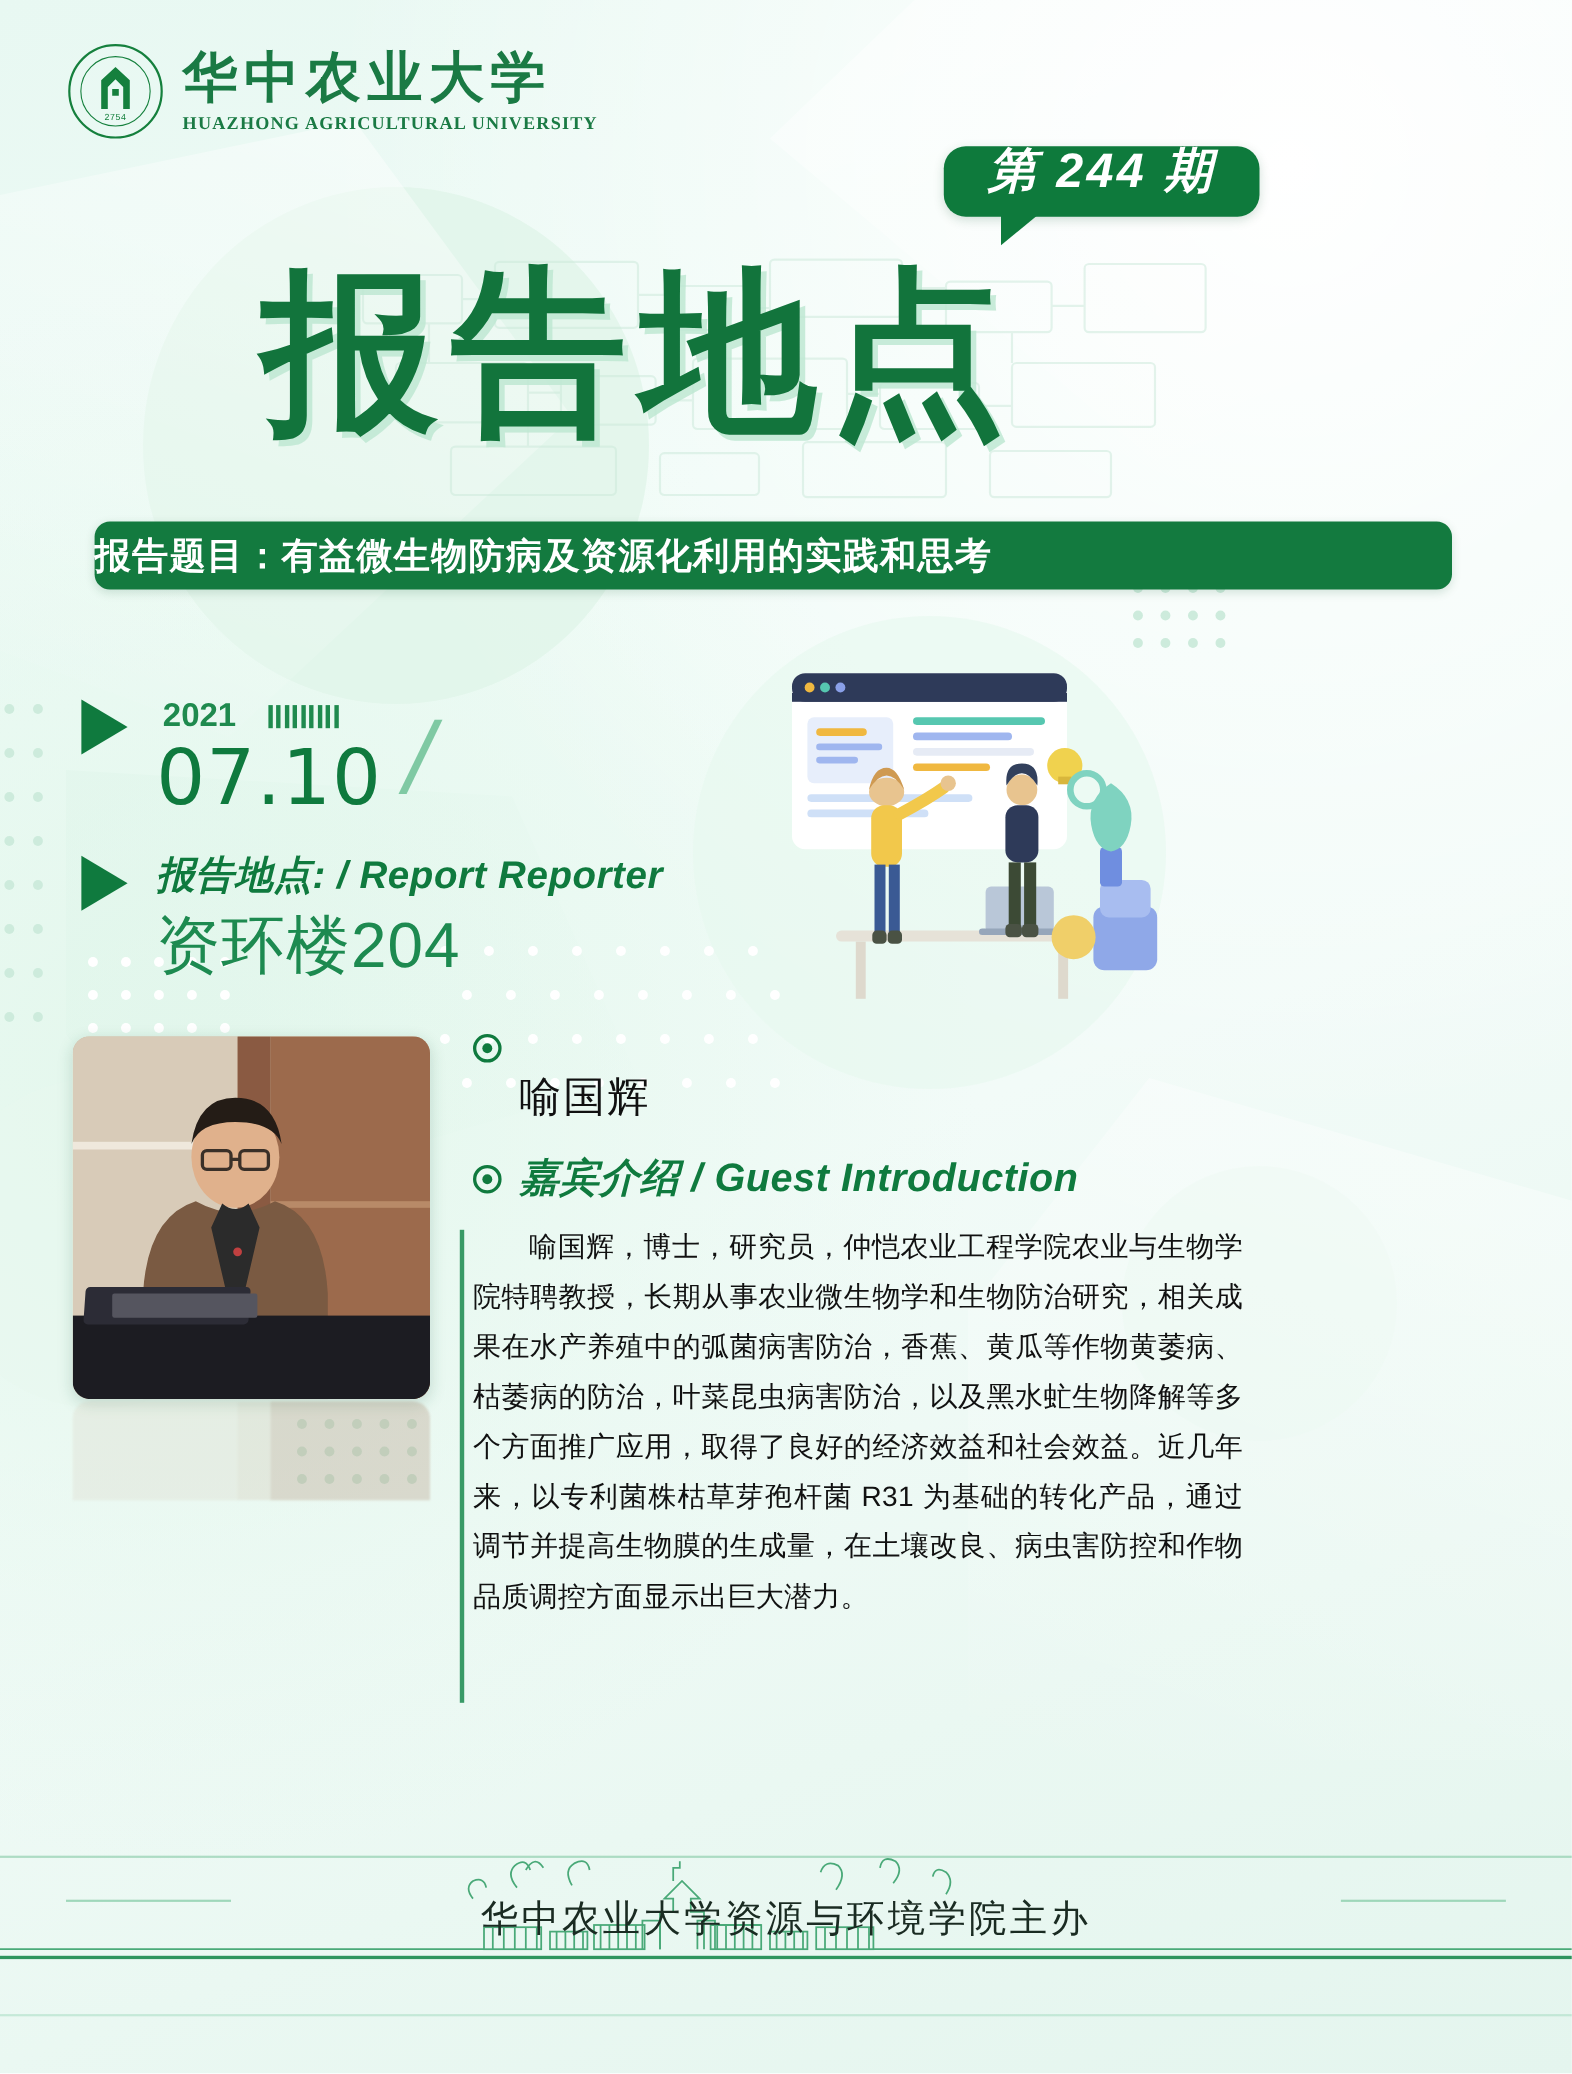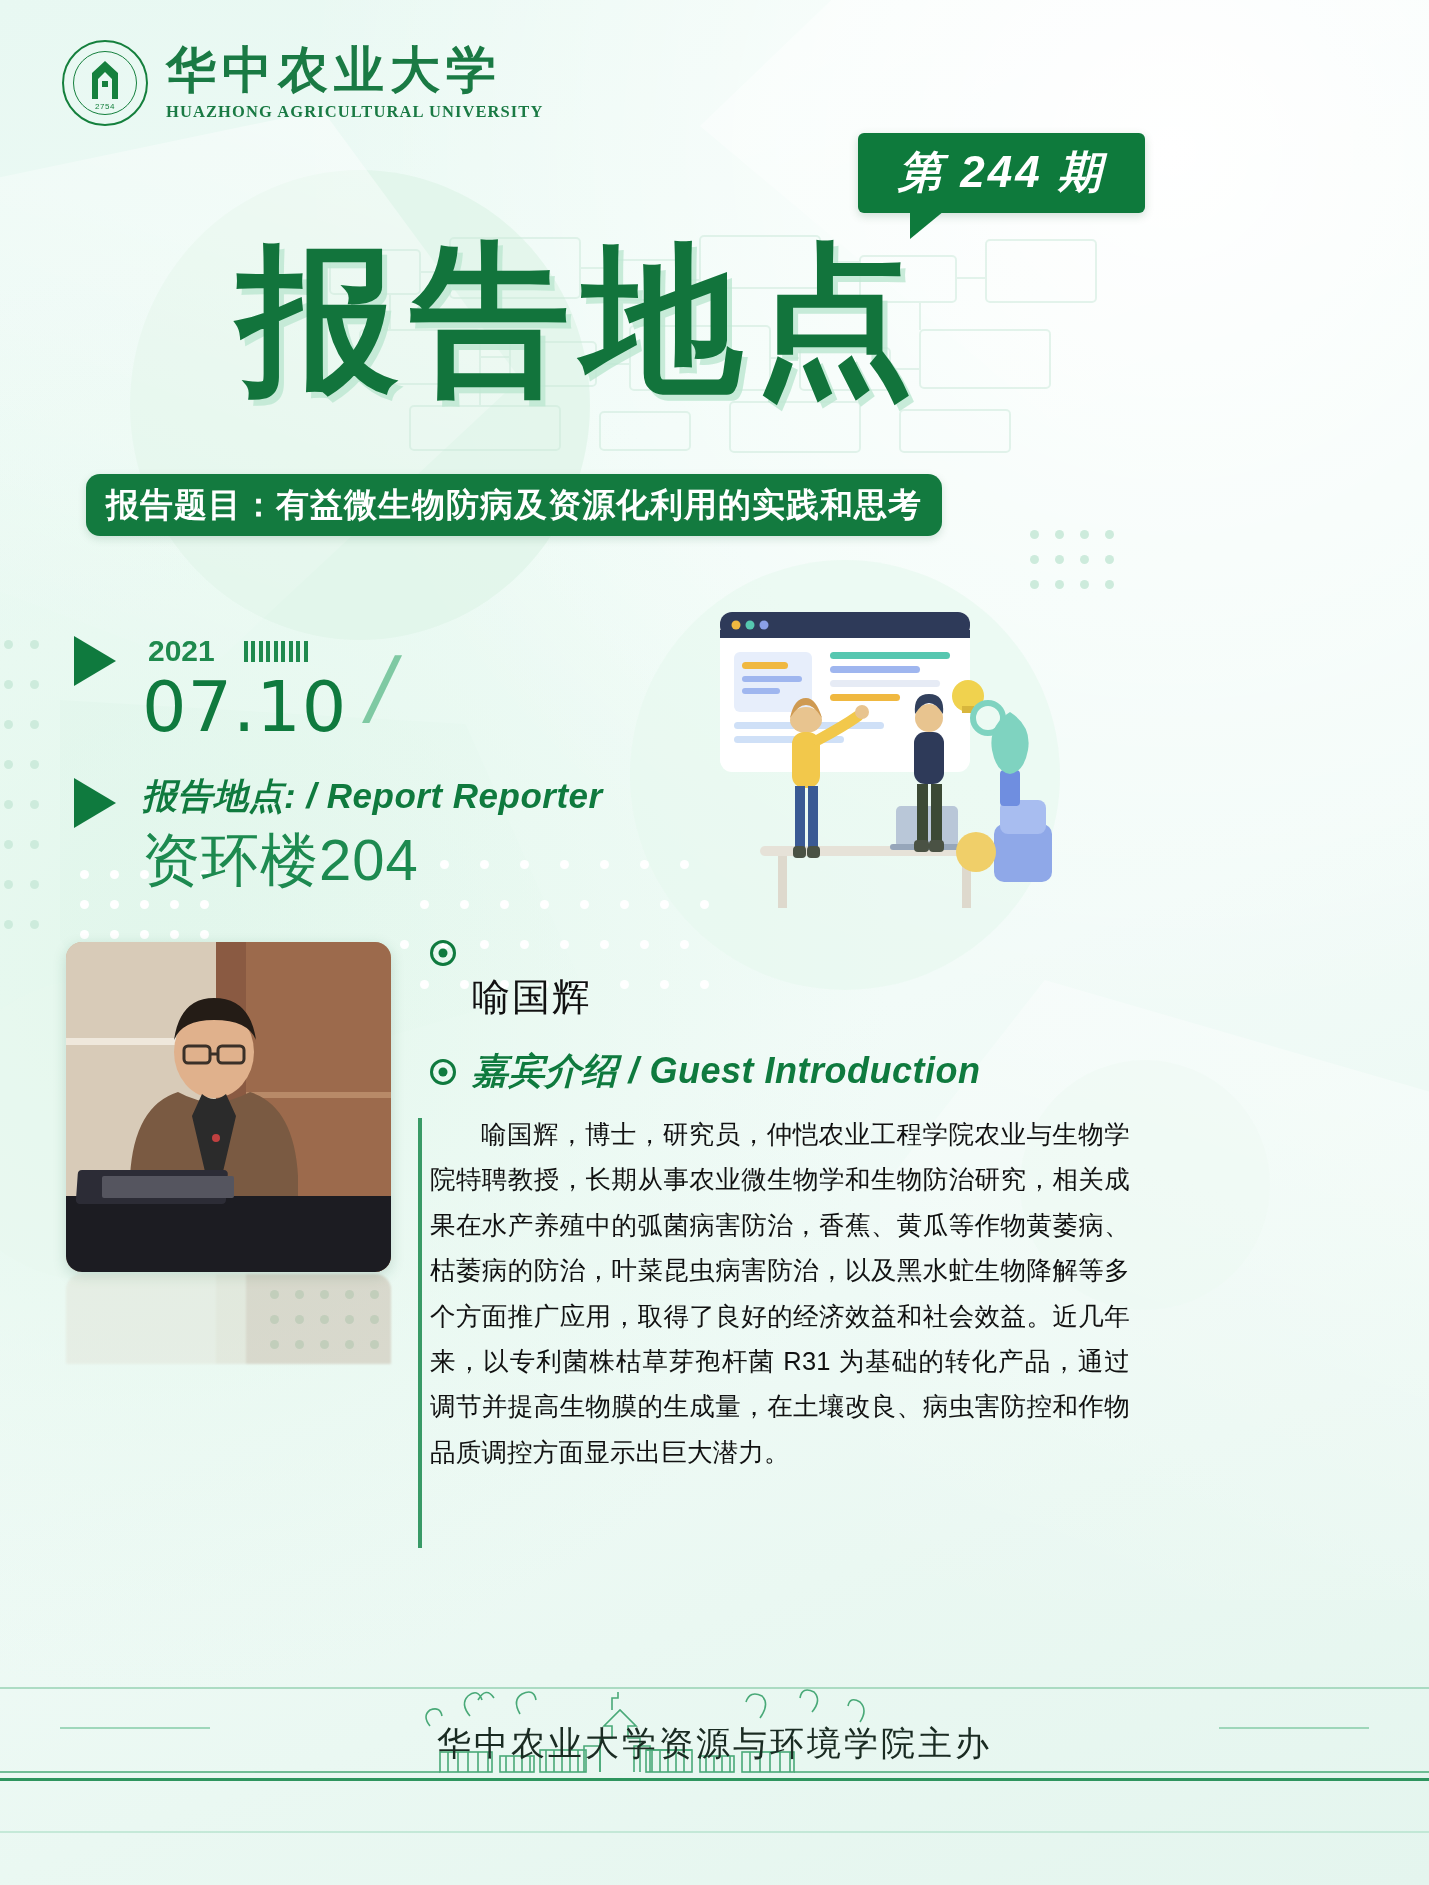--- a/index.html
+++ b/index.html
@@ -44,30 +44,30 @@
   
   .logo-wrap{position:absolute;left:62px;top:40px;display:flex;align-items:center;gap:18px}
   .seal{width:86px;height:86px;border-radius:50%;border:2.5px solid #15803d;position:relative;flex:none}
   .seal::before{content:"";position:absolute;inset:9px;border-radius:50%;border:1.5px solid #15803d}
   .seal-mark{position:absolute;left:50%;top:46%;transform:translate(-50%,-50%)}
   .seal-year{position:absolute;left:50%;bottom:13px;transform:translateX(-50%);font-size:8px;color:#15803d;letter-spacing:.5px}
   .logo-cn{font-family:"Liberation Serif","DejaVu Serif",serif;font-size:50px;font-weight:700;color:#1a7a44;letter-spacing:6px;line-height:1}
   .logo-en{font-family:"Liberation Serif","DejaVu Serif",serif;font-size:16.5px;font-weight:700;color:#1a7a44;letter-spacing:1.1px;margin-top:7px}
 
   
-  .badge{position:absolute;left:858px;top:133px;background:#0e7a3c;border-radius:6px;padding:17px 40px 19px;box-shadow:0 3px 10px rgba(0,80,40,.18)}
+  .badge{position:absolute;left:858px;top:133px;background:#0e7a3c;border-radius:20px;padding:1px 40px 19px;box-shadow:0 3px 10px rgba(0,80,40,.18)}
   .badge-txt{color:#fff;font-size:44px;font-weight:700;font-style:italic;letter-spacing:3px;line-height:1;white-space:nowrap}
   .badge::after{content:"";position:absolute;left:52px;bottom:-26px;width:0;height:0;border-left:0 solid transparent;border-right:34px solid transparent;border-top:28px solid #0e7a3c}
 
   
   .title{position:absolute;left:238px;top:236px;font-size:160px;font-weight:900;color:#12743c;letter-spacing:12px;line-height:1.05;
     text-shadow:5px 6px 0 rgba(190,232,210,.85);white-space:nowrap;font-family:"Liberation Sans","DejaVu Sans",sans-serif}
 
   
-  .topic-bar{position:absolute;left:86px;top:474px;width:856px;height:62px;background:#137a3f;border-radius:14px;display:flex;align-items:center;justify-content:center;box-shadow:0 3px 9px rgba(0,80,40,.15)}
+  .topic-bar{position:absolute;left:86px;top:474px;width:1234px;height:62px;background:#137a3f;border-radius:14px;display:flex;align-items:center;justify-content:flex-start;box-shadow:0 3px 9px rgba(0,80,40,.15)}
   .topic-txt{color:#fff;font-size:33px;font-weight:700;letter-spacing:1px;white-space:nowrap}
 
   
   .tri{width:0;height:0;border-left:42px solid #0f7a3e;border-top:25px solid transparent;border-bottom:25px solid transparent;flex:none}
   .date-row{position:absolute;left:74px;top:636px;display:flex;align-items:flex-start;gap:0}
   .date-cols{display:flex;align-items:flex-start;margin-left:26px}
   .dcol{display:flex;flex-direction:column}
   .dsmall{display:flex;align-items:center;gap:29px;font-size:30px;color:#1f8a4e;font-weight:700;line-height:1;margin-bottom:6px;padding-left:6px}
   .bars{display:flex;gap:3.5px;align-items:flex-end}
   .bars i{display:block;width:4px;height:21px;background:#1f8a4e}

